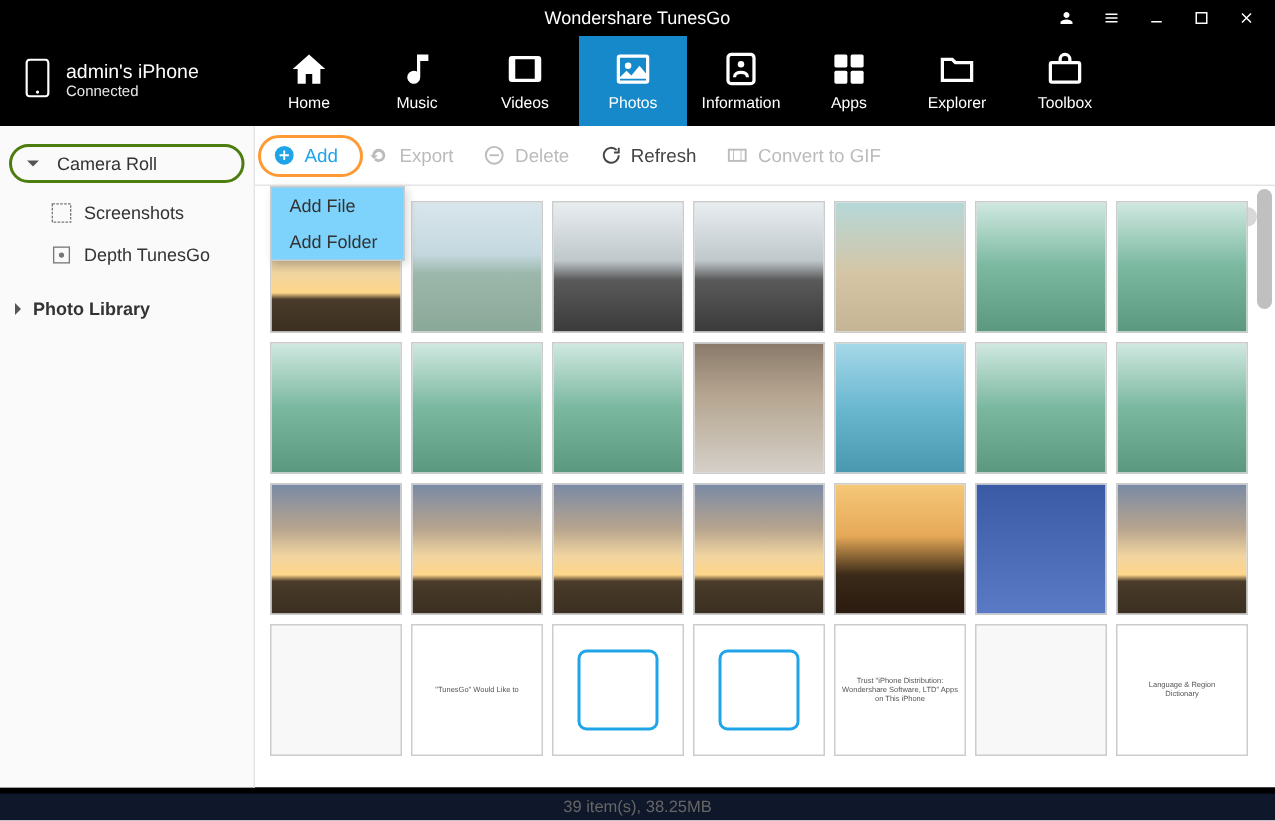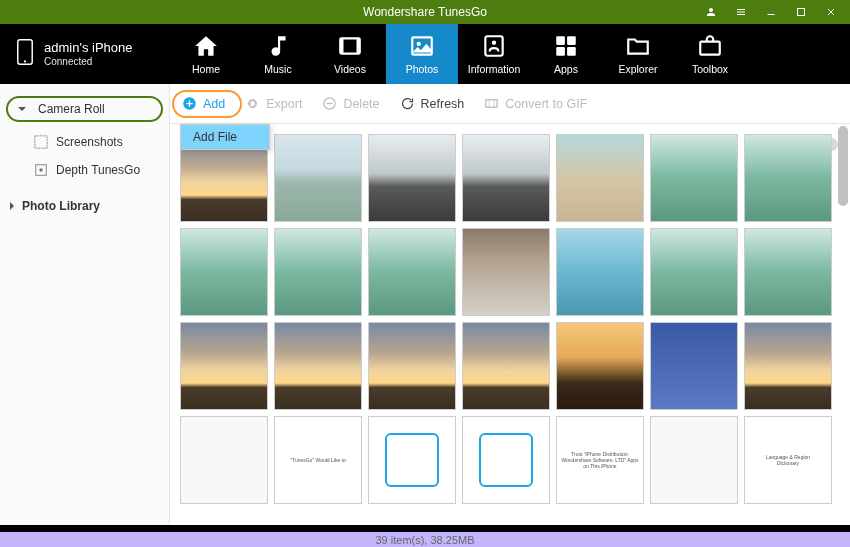--- a/index.html
+++ b/index.html
@@ -1,18 +1,18 @@
 <!DOCTYPE html>
 <html><head>
 <meta charset="utf-8">
 <style>
 * { box-sizing: border-box; margin: 0; padding: 0; font-family: "Segoe UI", Arial, sans-serif; }
 body { width: 850px; height: 547px; background: #fff; overflow: hidden; position: relative; }
 
-.titlebar { height: 24px; background: #4d7c0f; display: flex; align-items: center; justify-content: center; position: relative; }
+.titlebar { height: 24px; background: #000000; display: flex; align-items: center; justify-content: center; position: relative; }
 .titlebar-title { color: #fff; font-size: 12px; font-weight: 500; }
 .titlebar-controls { position: absolute; right: 4px; top: 0; display: flex; gap: 0; }
 .titlebar-btn { width: 30px; height: 24px; display: flex; align-items: center; justify-content: center; color: #fff; cursor: pointer; }
 .titlebar-btn svg { width: 12px; height: 12px; }
 
 .header { height: 60px; background: #000000; display: flex; align-items: stretch; }
 .device { width: 170px; display: flex; align-items: center; padding-left: 16px; gap: 10px; color: #fff; }
 .device-icon svg { width: 18px; height: 26px; fill: #fff; }
 .device-text { display: flex; flex-direction: column; line-height: 1.2; }
 .device-name { font-size: 13px; font-weight: 500; }
@@ -58,21 +58,21 @@
 .thumb.bluefloat { background: linear-gradient(to bottom, #3a5aa5 0%, #4a6ab5 50%, #5a7ac5 100%); }
 .thumb.marine { background: linear-gradient(to bottom, #a5d8e8 0%, #6ab8d0 50%, #4a98b0 100%); }
 .thumb.sunset2 { background: linear-gradient(to bottom, #f5c878 0%, #e5a858 40%, #3a2a18 70%, #2a1a10 100%); }
 .thumb.white { background: #f8f8f8; }
 .thumb.whitebox { background: #fff; display:flex; align-items:center; justify-content:center; }
 .thumb.whitebox::after { content:""; width:50px; height:50px; border:2px solid #1fa4e8; border-radius:6px; }
 .thumb.dialog { background:#fff; display:flex; flex-direction:column; align-items:center; justify-content:center; padding:4px; }
 .thumb.dialog .dt { font-size:5px; color:#555; text-align:center; line-height:1.2; }
 .badge { position: absolute; top: 4px; right: 10px; background: #d8d8d8; color: #666; font-size: 10px; padding: 1px 7px; border-radius: 8px; }
 
-.statusbar { height: 22px; border-top: 7px solid #000000; display: flex; align-items: center; justify-content: center; font-size: 11px; color: #666; background: #c4b5fd; }
+.statusbar { height: 22px; border-top: 4px solid #000000; display: flex; align-items: center; justify-content: center; font-size: 11px; color: #666; background: #0f172a; }
 
 .scrollbar { position: absolute; right: 2px; top: 2px; width: 10px; height: 80px; background: #c0c0c0; border-radius: 5px; }
 
 </style>
 </head>
 <body>
 
 <div class="titlebar">
   <div class="titlebar-title">Wondershare TunesGo</div>
   <div class="titlebar-controls">
@@ -210,20 +210,21 @@
         <div class="add-highlight"></div>
         <div class="tool active">
           <svg viewBox="0 0 24 24">
               <circle cx="12" cy="12" r="10" fill="#1fa4e8"></circle>
               <path d="M12 7v10M7 12h10" stroke="#fff" stroke-width="2"></path>
             </svg>
           <span>Add</span>
         </div>
         <div class="dropdown">
           <div class="dropdown-item">Add File</div>
+          <div class="dropdown-item">Add Folder</div>
         </div>
       </div>
       <div class="tool disabled">
         <svg viewBox="0 0 24 24">
             <path fill="#bbb" d="M5 12a7 7 0 1 1 2 5l2-2a4 4 0 1 0-1-3H11l-4 4-4-4h2z"></path>
           </svg>
         <span>Export</span>
       </div>
       <div class="tool disabled">
         <svg viewBox="0 0 24 24">

